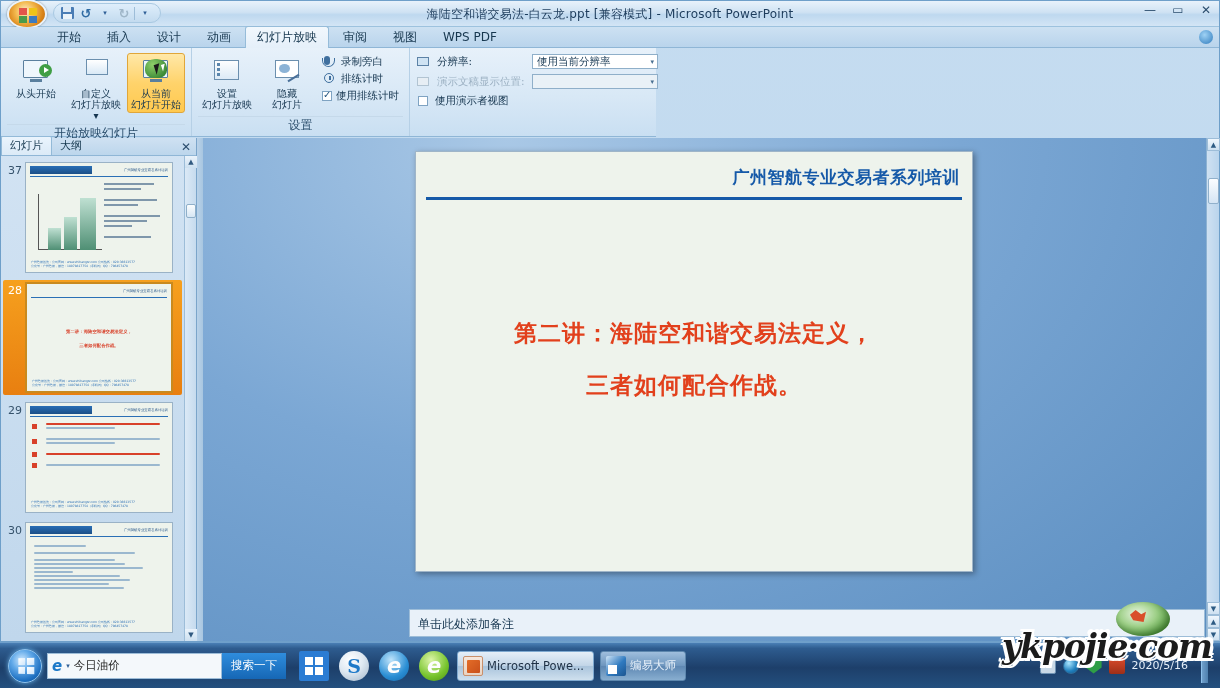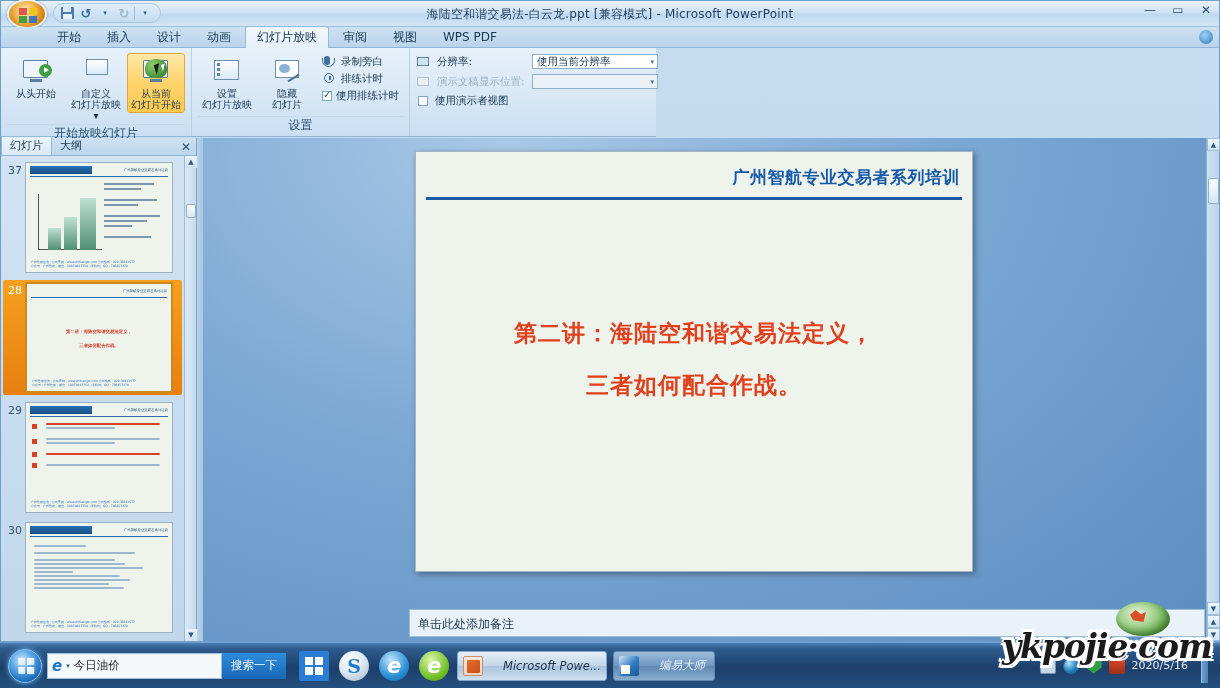--- a/index.html
+++ b/index.html
@@ -299,24 +299,24 @@
   .tbi-sogou::after{ content:"S"; position:absolute; inset:0; display:flex; align-items:center; justify-content:center;
                      font-size:19px; font-weight:bold; color:#1e79c8; font-family:"DejaVu Serif",serif; }
   .tbi-ie { border-radius:50%; background: radial-gradient(circle at 40% 30%, #bfe4fb, #2a8ed4 60%, #1466a8 100%); }
   .tbi-ie::after{ content:"e"; position:absolute; inset:0; display:flex; align-items:center; justify-content:center;
                   font-style:italic; font-size:21px; font-weight:bold; color:#fdfdfd; }
   .tbi-green { border-radius:50%; background: radial-gradient(circle at 40% 30%, #ddf5a8, #76c32c 60%, #4d8f16 100%); }
   .tbi-green::after{ content:"e"; position:absolute; inset:0; display:flex; align-items:center; justify-content:center;
                      font-style:italic; font-size:21px; font-weight:bold; color:#fdfdfd; }
 
   .tb-task {
-    display:flex; align-items:center; gap:20px; height: 30px; padding: 0 9px 0 5px; margin: 0 3px;
+    display:flex; align-items:center; gap:4px; height: 30px; padding: 0 9px 0 5px; margin: 0 3px;
     border:1px solid #7fa9d0; border-radius:3px;
     background: linear-gradient(180deg,#e6eff8 0%, #c3d6e8 48%, #aac4dc 52%, #cfe0ee 100%);
-    color:#1d2f44; font-size: 11.5px; max-width: 150px; overflow:hidden; white-space:nowrap;font-style:italic;
+    color:#1d2f44; font-size: 11.5px; max-width: 150px; overflow:hidden; white-space:nowrap;
   }
   .tb-task.dim { background: linear-gradient(180deg,#9fbedd 0%, #6f97bf 48%, #5f88b3 52%, #88aed0 100%);
                  color:#e8f1fa; border-color:#5d87ae; }
   .tbt-icon { width:20px;height:20px;position:relative;flex:0 0 20px; }
   .ppt-ico { background: linear-gradient(180deg,#f6e7dc,#e9d3c2); border:1px solid #c98f6a; border-radius:2px; }
   .ppt-ico::after{content:"";position:absolute;left:3px;top:3px;width:13px;height:13px;
                   background: linear-gradient(135deg,#e36c28,#c9501a); border-radius:1px;}
   .blue-ico { background: linear-gradient(135deg,#cfe4f6 0%, #2f7ac0 55%, #1c5590 100%); border-radius:2px;
               position:relative; }
   .blue-ico::after{content:"";position:absolute;left:2px;bottom:2px;width:9px;height:9px;background:#fff;}

